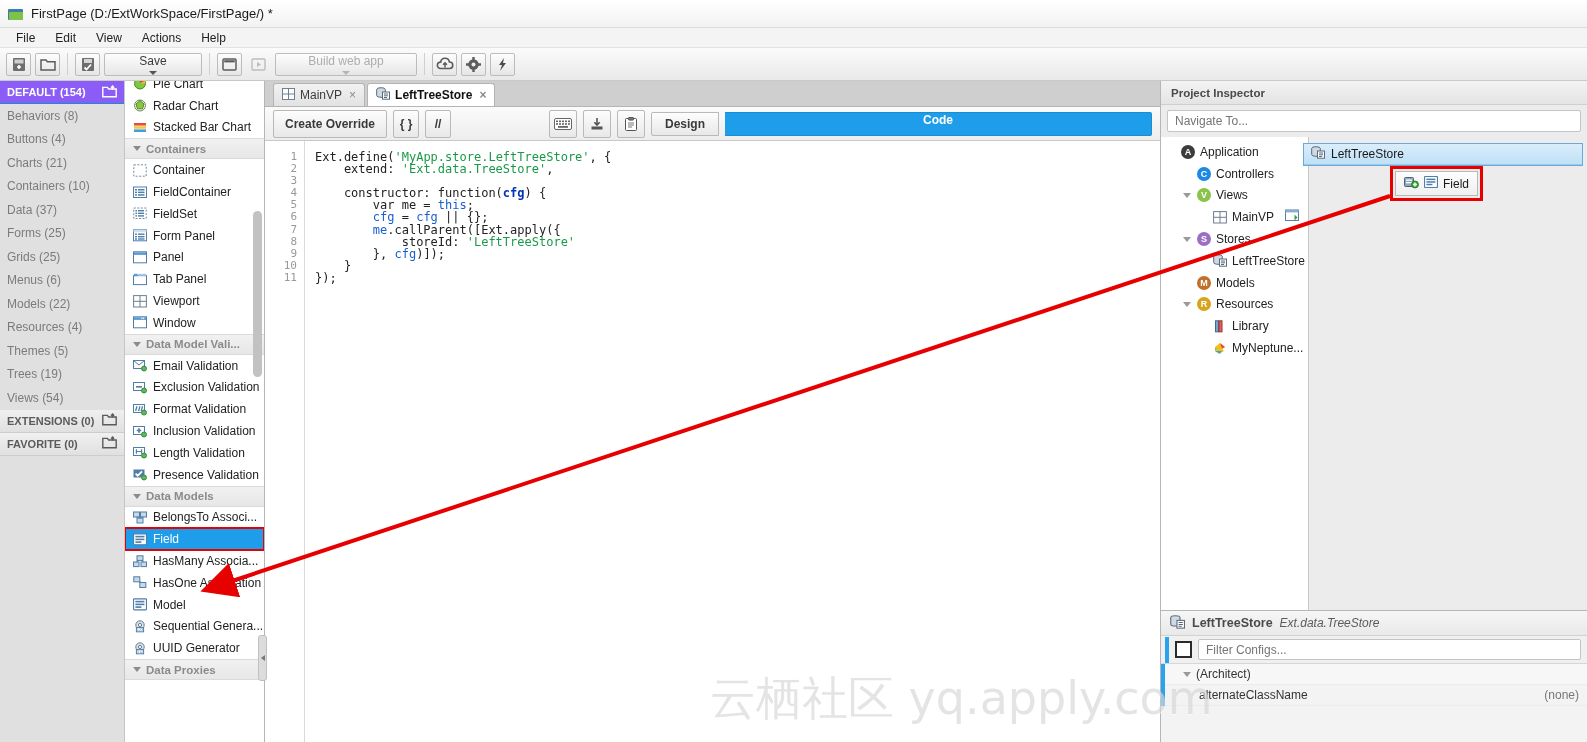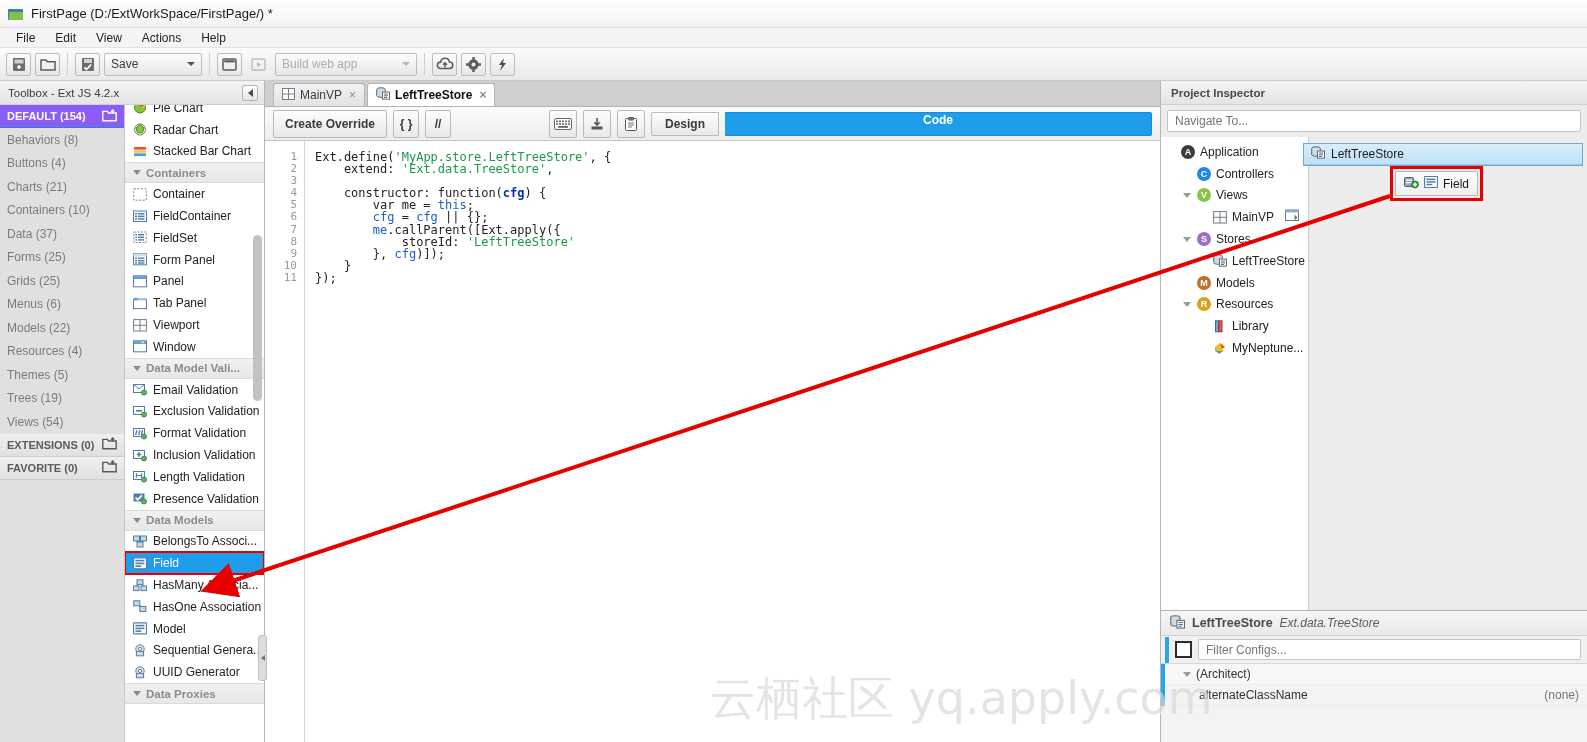--- a/index.html
+++ b/index.html
@@ -44,21 +44,21 @@
     display:flex; align-items:center; justify-content:center;
     color:#555; font-size:12px;
   }
   .tbtn.plain { border:1px solid transparent; background:transparent; }
   .tbtn svg { display:block; }
   .tsep { width:1px; height:22px; background:#cfcfcf; margin:0 3px; }
   .tcombo {
     height:23px; min-width:98px; border:1px solid #bcbcbc; border-radius:2px;
     background:linear-gradient(#fdfdfd,#e6e6e6);
     display:flex; align-items:center; justify-content:space-between;
-    padding:0 6px; font-size:12px; color:#3a3a3a;
+    padding:0 6px; font-size:12px; color:#3a3a3a;flex-direction:column;
   }
   .tcombo.wide { min-width:142px; }
   .tcombo.disabled { color:#adadad; }
   .caret { width:0;height:0;border-left:4px solid transparent;border-right:4px solid transparent;border-top:4px solid #555;}
   .caret.dim { border-top-color:#b5b5b5; }
 
   
   .main { display:flex; height:661px; }
 
   
@@ -279,26 +279,20 @@
   <div class="tbtn">
     <svg width="11" height="15" viewBox="0 0 11 15">
         <path d="M7 1L2 8h3l-2 6 6-8H6z" fill="#4a4a4a"></path>
       </svg>
   </div>
 </div>
 
 <div class="main">
 
   <div class="toolbox">
-    <div class="tbx-head">
-      <span>Toolbox - Ext JS 4.2.x</span>
-      <span class="collapse-btn">
-          <span class="tri-left"></span>
-        </span>
-    </div>
     <div class="tbx-body">
       <div class="cat-col" id="cat-col">
           <div class="cat-hdr sel">
             <span>DEFAULT (154)</span>
             <span><svg width="15" height="13" viewBox="0 0 15 13">
                 <path d="M0.8 11.8V2.4h4.6l1.2 1.6h7.6v7.8z" fill="none" stroke="#ffffff" stroke-width="1.4"></path>
                 <path d="M10.6 4.6V1.2M9 2.6l1.6-1.6 1.6 1.6" stroke="#ffffff" stroke-width="1.3" fill="none"></path>
               </svg></span>
           </div>
           <div class="cat-item">

